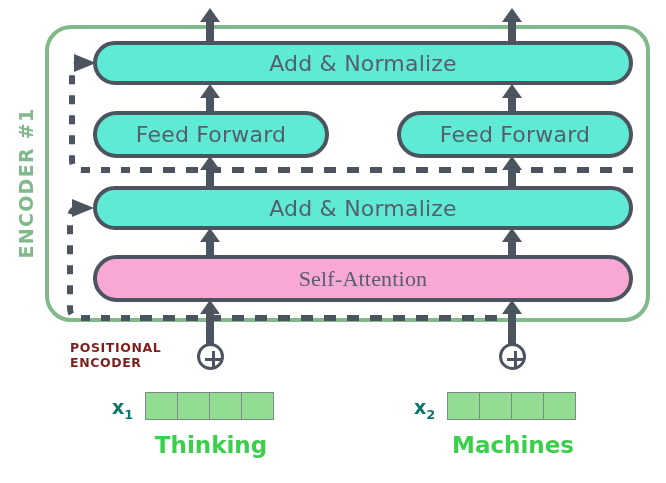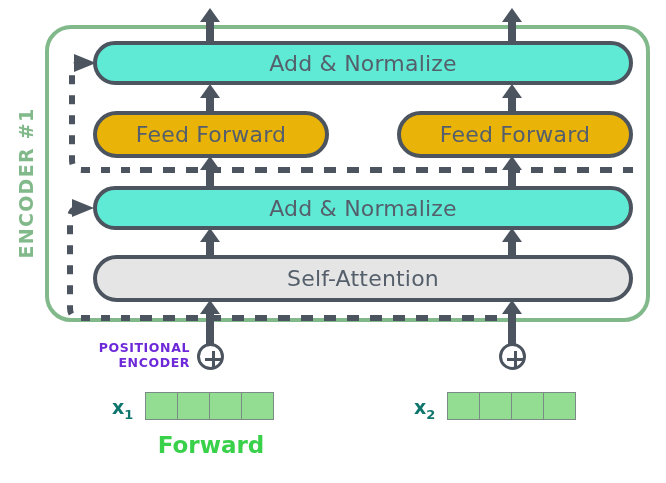--- a/index.html
+++ b/index.html
@@ -52,22 +52,22 @@
     border-radius: 999px;
     display: flex;
     align-items: center;
     justify-content: center;
     color: #555f6b;
     font-size: 22px;
     font-weight: 400;
     letter-spacing: 0.2px;
   }
   .pill-green { background: #5eead4; }
-  .pill-blue  { background: #eab308; }
-  .pill-peach { background: #e5e5e5; }
+  .pill-blue  { background: #5eead4; }
+  .pill-peach { background: #f9a8d4; font-family: Liberation Serif, serif; }
 
   
   #addnorm-top    { left: 93px;  top: 41px;  width: 540px; height: 44px; }
   #ff-left        { left: 93px;  top: 111px; width: 236px; height: 47px; }
   #ff-right       { left: 397px; top: 111px; width: 236px; height: 47px; }
   #addnorm-bottom { left: 93px;  top: 186px; width: 540px; height: 44px; }
   #selfattn       { left: 93px;  top: 255px; width: 540px; height: 47px; }
 
   
   .arrow-up { width: 0; }
@@ -106,22 +106,22 @@
     position: absolute; left: 5px; top: 11.5px;
     width: 17px; height: 3.5px; background: #4c555f;
   }
   .plus-circle .vbar {
     position: absolute; left: 11.5px; top: 5px;
     width: 3.5px; height: 17px; background: #4c555f;
   }
 
   #pos-enc-text {
     left: 70px; top: 340px; width: 120px;
-    text-align: right;
-    color: #6d28d9;
+    text-align: left;
+    color: #7f1d1d;
     font-size: 12.5px;
     font-weight: 700;
     letter-spacing: 0.6px;
     line-height: 15px;
   }
 
   
   .embed-row { display: flex; }
   .embed-cell {
     width: 33px; height: 28px;
@@ -247,25 +247,26 @@
 
   <div class="abs embed-row" id="embed-1">
     <div class="embed-cell"></div>
     <div class="embed-cell"></div>
     <div class="embed-cell"></div>
     <div class="embed-cell"></div>
   </div>
   <div class="abs embed-varlabel" id="var-1">
     <span>x</span><sub>1</sub>
   </div>
-  <div class="abs token-word" id="word-1">Forward</div>
+  <div class="abs token-word" id="word-1">Thinking</div>
 
   <div class="abs embed-row" id="embed-2">
     <div class="embed-cell"></div>
     <div class="embed-cell"></div>
     <div class="embed-cell"></div>
     <div class="embed-cell"></div>
   </div>
   <div class="abs embed-varlabel" id="var-2">
     <span>x</span><sub>2</sub>
   </div>
+  <div class="abs token-word" id="word-2">Machines</div>
 
 </div>
 
 </body></html>

